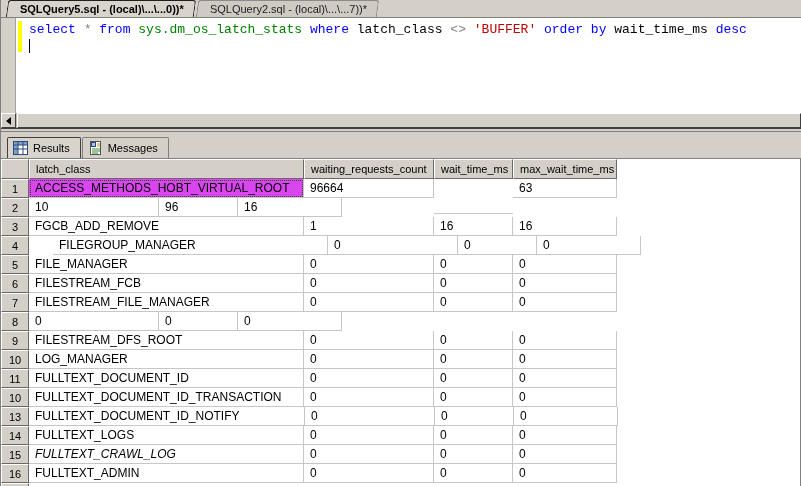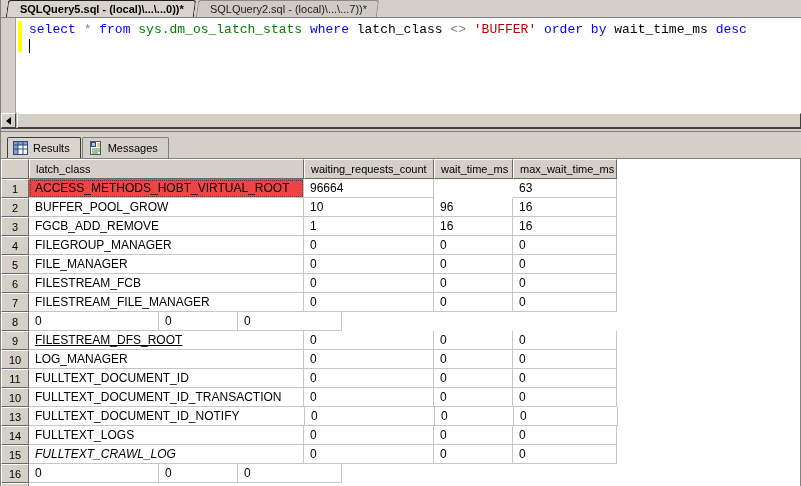--- a/index.html
+++ b/index.html
@@ -117,21 +117,21 @@
     font-size:11px; flex:none;
   }
   .g-btncell.hleft { justify-content:flex-start; padding-left:6px; }
   .g-cell {
     border-right:1px solid #c6c6c6; border-bottom:1px solid #c6c6c6;
     background:#fff; display:flex; align-items:center;
     padding-left:6px; font-size:12px; white-space:nowrap; overflow:hidden;
     flex:none;
   }
   .g-cell.selected {
-    background:#ef4444; outline:1px dotted #404040; outline-offset:-2px;
+    background:#d946ef; outline:1px dotted #404040; outline-offset:-2px;
   }
   .num-col { width:28px; }
 </style>
 </head>
 <body>
 
 <div id="window">
 
   <div id="doc-tabstrip">
       <div class="doc-tab active">
@@ -196,35 +196,34 @@
     <div id="grid-rows">
         <div class="g-row">
           <div class="g-btncell num-col">1</div>
           <div class="g-cell selected" style="width: 275px;">ACCESS_METHODS_HOBT_VIRTUAL_ROOT</div>
           <div class="g-cell" style="width: 130px;">96664</div>
           <div class="g-cell" style="width: 79px; margin-top: 34px;">612774</div>
           <div class="g-cell" style="width: 104px;">63</div>
         </div>
         <div class="g-row">
           <div class="g-btncell num-col">2</div>
-          <div class="g-cell" style="width: 275px;">BUFFER_POOL_GROW</div>
           <div class="g-cell" style="width: 130px;">10</div>
           <div class="g-cell" style="width: 79px;">96</div>
           <div class="g-cell" style="width: 104px;">16</div>
         </div>
         <div class="g-row">
           <div class="g-btncell num-col">3</div>
           <div class="g-cell" style="width: 275px;">FGCB_ADD_REMOVE</div>
           <div class="g-cell" style="width: 130px;">1</div>
           <div class="g-cell" style="width: 79px;">16</div>
           <div class="g-cell" style="width: 104px;">16</div>
         </div>
         <div class="g-row">
           <div class="g-btncell num-col">4</div>
-          <div class="g-cell" style="width: 275px;">FILEGROUP_MANAGER</div>
+          <div class="g-cell" style="width: 275px; margin-left: 24px;">FILEGROUP_MANAGER</div>
           <div class="g-cell" style="width: 130px;">0</div>
           <div class="g-cell" style="width: 79px;">0</div>
           <div class="g-cell" style="width: 104px;">0</div>
         </div>
         <div class="g-row">
           <div class="g-btncell num-col">5</div>
           <div class="g-cell" style="width: 275px;">FILE_MANAGER</div>
           <div class="g-cell" style="width: 130px;">0</div>
           <div class="g-cell" style="width: 79px;">0</div>
           <div class="g-cell" style="width: 104px;">0</div>
@@ -244,21 +243,21 @@
           <div class="g-cell" style="width: 104px;">0</div>
         </div>
         <div class="g-row">
           <div class="g-btncell num-col">8</div>
           <div class="g-cell" style="width: 130px;">0</div>
           <div class="g-cell" style="width: 79px;">0</div>
           <div class="g-cell" style="width: 104px;">0</div>
         </div>
         <div class="g-row">
           <div class="g-btncell num-col">9</div>
-          <div class="g-cell" style="width: 275px; text-decoration: underline;">FILESTREAM_DFS_ROOT</div>
+          <div class="g-cell" style="width: 275px;">FILESTREAM_DFS_ROOT</div>
           <div class="g-cell" style="width: 130px;">0</div>
           <div class="g-cell" style="width: 79px;">0</div>
           <div class="g-cell" style="width: 104px;">0</div>
         </div>
         <div class="g-row">
           <div class="g-btncell num-col">10</div>
           <div class="g-cell" style="width: 275px;">LOG_MANAGER</div>
           <div class="g-cell" style="width: 130px;">0</div>
           <div class="g-cell" style="width: 79px;">0</div>
           <div class="g-cell" style="width: 104px;">0</div>
@@ -293,20 +292,21 @@
         </div>
         <div class="g-row">
           <div class="g-btncell num-col">15</div>
           <div class="g-cell" style="width: 275px; font-style: italic;">FULLTEXT_CRAWL_LOG</div>
           <div class="g-cell" style="width: 130px;">0</div>
           <div class="g-cell" style="width: 79px;">0</div>
           <div class="g-cell" style="width: 104px;">0</div>
         </div>
         <div class="g-row">
           <div class="g-btncell num-col">16</div>
+          <div class="g-cell" style="width: 275px;">FULLTEXT_ADMIN</div>
           <div class="g-cell" style="width: 130px;">0</div>
           <div class="g-cell" style="width: 79px;">0</div>
           <div class="g-cell" style="width: 104px;">0</div>
         </div>
         <div class="g-row">
           <div class="g-btncell num-col"></div>
         </div>
       </div>
   </div>
 

